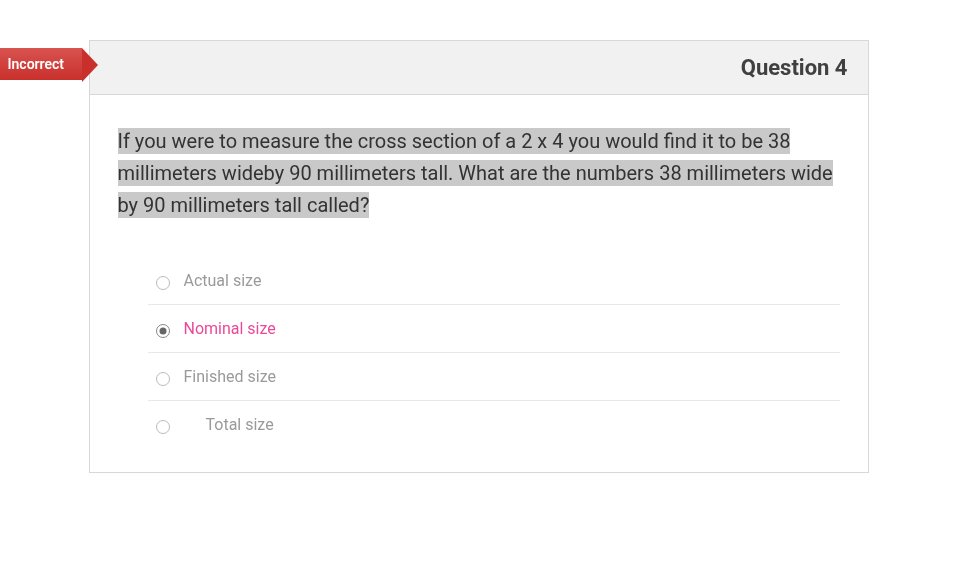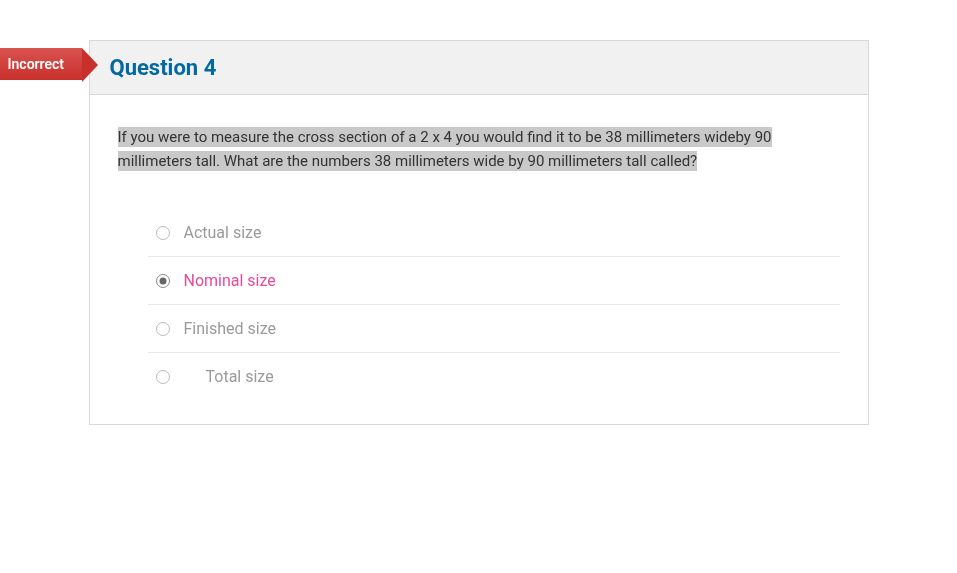--- a/index.html
+++ b/index.html
@@ -41,44 +41,45 @@
       border-left: 16px solid #c9302c;
     }
     .header-bar {
       background: #f1f1f1;
       border: 1px solid #d8d8d8;
       padding: 14px 20px;
     }
     .header-title {
       font-size: 22px;
       font-weight: 700;
-      color: #0369a1;
+      color: #404040;
+      text-align: right;
     }
     .body-box {
       border: 1px solid #d8d8d8;
       border-top: none;
       padding: 30px 28px 24px 28px;
       background: #fff;
     }
     .question-text {
-      font-size: 15px;
+      font-size: 20px;
       color: #333;
       line-height: 1.6;
       margin-bottom: 36px;
     }
     .question-text .hl {
       background: #c9c9c9;
       padding: 1px 0;
     }
     .options {
       padding-left: 30px;
     }
     .option-row {
       display: flex;
-      align-items: center;
+      align-items: flex-end;
       padding: 14px 8px;
       border-bottom: 1px solid #e8e8e8;
       gap: 14px;
     }
     .option-row:last-child {
       border-bottom: none;
       gap: 36px;
     }
     .radio {
       width: 14px;

